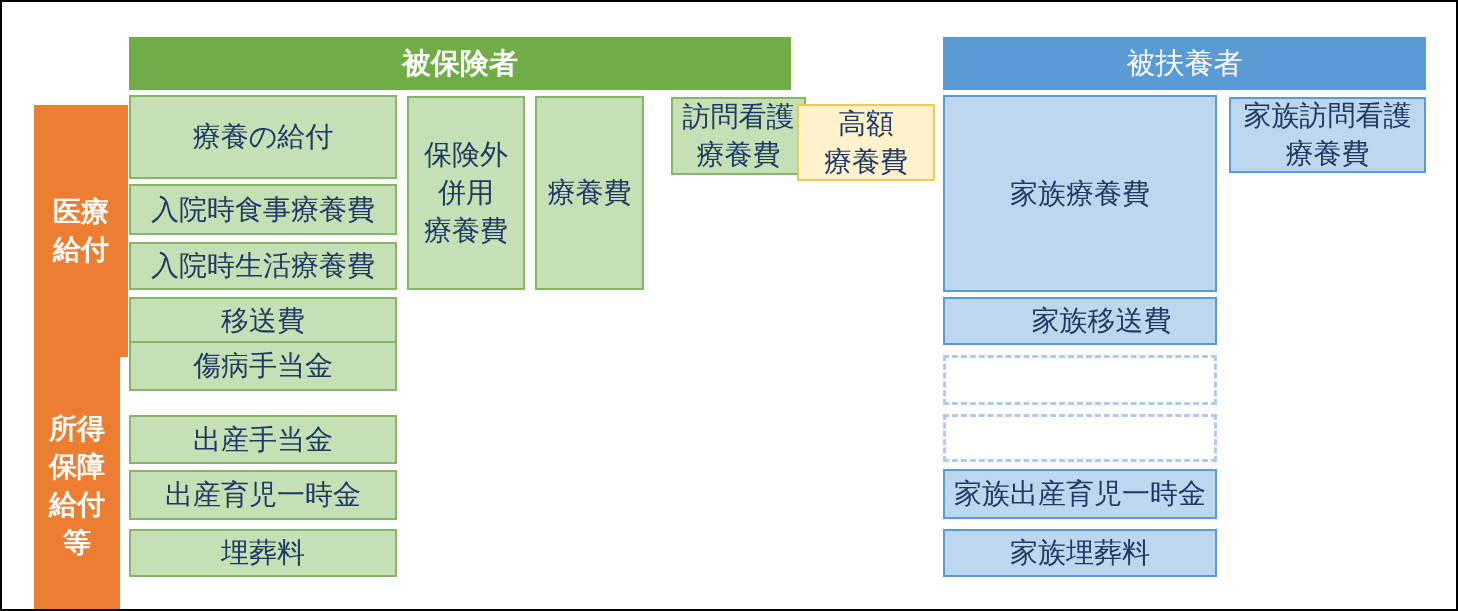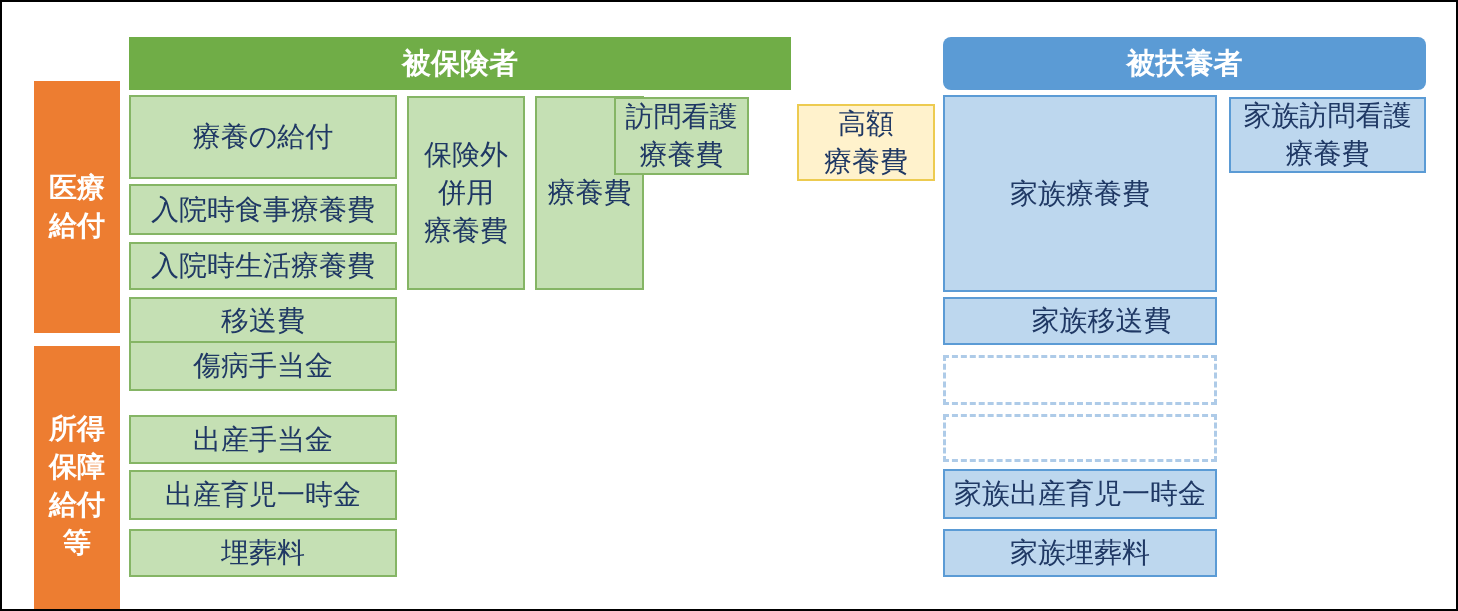--- a/index.html
+++ b/index.html
@@ -27,23 +27,22 @@
   }
   .header-green {
     background: #70AD47;
     color: #FFFFFF;
     font-weight: bold;
     font-size: 29px;
   }
   .header-blue {
     background: #5B9BD5;
     color: #FFFFFF;
-    font-weight: bold;
+    font-weight: normal;
     font-size: 29px;
-    border-radius: 8px;
   }
   .orange-label {
     background: #ED7D31;
     color: #FFFFFF;
     font-weight: bold;
     font-size: 28px;
     line-height: 1.35;
   }
   .green-box {
     background: #C5E0B4;
@@ -64,38 +63,38 @@
   }
 </style>
 </head>
 <body>
 
 <div id="canvas">
 
   <div class="box header-green" style="left:127px; top:35px; width:662px; height:53px;">被保険者</div>
   <div class="box header-blue" style="left:941px; top:35px; width:483px; height:53px;">被扶養者</div>
 
-  <div class="box orange-label" style="left:32px; top:79px; width:86px; height:252px;">医療
+  <div class="box orange-label" style="left:32px; top:103px; width:94px; height:252px;">医療
 給付</div>
   <div class="box orange-label" style="left:32px; top:344px; width:86px; height:280px;">所得
 保障
 給付
 等</div>
 
   <div class="box green-box" style="left:127px; top:93px; width:268px; height:84px;">療養の給付</div>
   <div class="box green-box" style="left:127px; top:182px; width:268px; height:51px;">入院時食事療養費</div>
   <div class="box green-box" style="left:127px; top:240px; width:268px; height:48px;">入院時生活療養費</div>
   <div class="box green-box" style="left:127px; top:295px; width:268px; height:48px;">移送費</div>
 
   <div class="box green-box" style="left:405px; top:94px; width:118px; height:194px;">保険外
 併用
 療養費</div>
   <div class="box green-box" style="left:533px; top:94px; width:109px; height:194px;">療養費</div>
 
-  <div class="box green-box" style="left:612px; top:95px; width:135px; height:78px;">訪問看護
+  <div class="box green-box" style="left:669px; top:95px; width:135px; height:78px;">訪問看護
 療養費</div>
   <div class="box yellow-box" style="left:795px; top:96px; width:138px; height:77px;">高額
 療養費</div>
 
   <div class="box green-box" style="left:127px; top:339px; width:268px; height:50px;">傷病手当金</div>
   <div class="box green-box" style="left:127px; top:413px; width:268px; height:49px;">出産手当金</div>
   <div class="box green-box" style="left:127px; top:468px; width:268px; height:50px;">出産育児一時金</div>
   <div class="box green-box" style="left:127px; top:527px; width:268px; height:48px;">埋葬料</div>
 
   <div class="box blue-box" style="left:941px; top:93px; width:274px; height:197px;">家族療養費</div>

